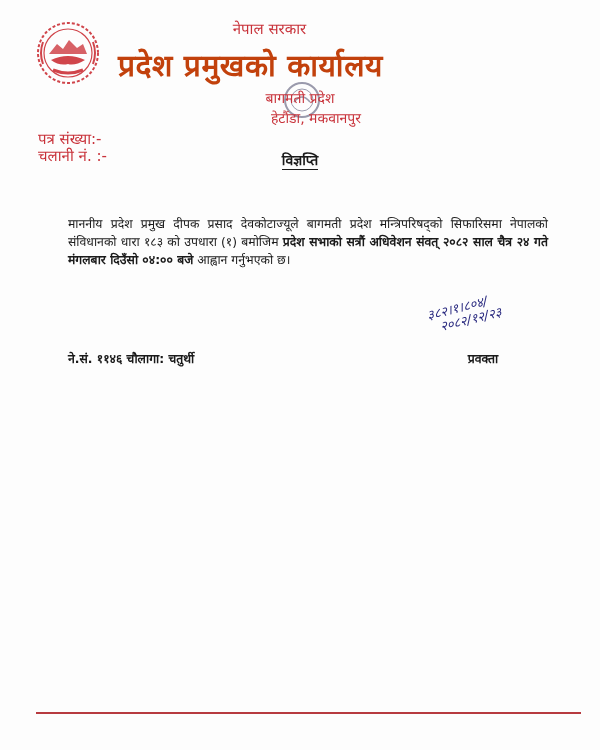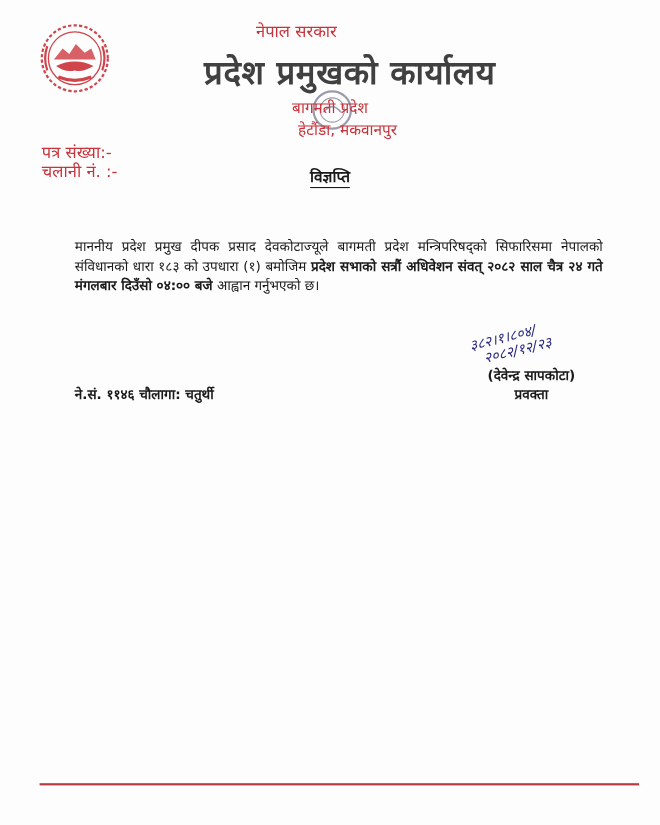--- a/index.html
+++ b/index.html
@@ -35,22 +35,22 @@
       text-align: center;
       color: #c8323a;
       font-size: 15px;
       font-family: "DejaVu Sans", sans-serif;
     }
     .hdr-office {
       position: absolute;
       left: 118px;
       width: 400px;
       top: 44px;
-      text-align: center;
-      color: #404040;
+      text-align: left;
+      color: #c2410c;
       font-size: 30px;
       font-weight: bold;
       font-family: "DejaVu Sans", sans-serif;
       letter-spacing: 0.5px;
     }
     .hdr-province {
       position: absolute;
       left: 0;
       width: 600px;
       top: 88px;
@@ -223,19 +223,18 @@
 
   <div class="body-text"><span>माननीय प्रदेश प्रमुख दीपक प्रसाद देवकोटाज्यूले बागमती प्रदेश मन्त्रिपरिषद्को सिफारिसमा नेपालको संविधानको धारा १८३ को उपधारा (१) बमोजिम </span><b>प्रदेश सभाको सत्रौं अधिवेशन संवत् २०८२ साल चैत्र २४ गते मंगलबार दिउँसो ०४:०० बजे</b><span> आह्वान गर्नुभएको छ।</span></div>
 
   <div class="sig-mark">
     <div>३८२।१।८०४/‌</div>
     <div style="padding-left:10px;">२०८२/१२/२३</div>
   </div>
 
   <div class="date-line ns">ने.सं. ११४६ चौलागा: चतुर्थी</div>
 
-  <div class="signer name">(देवेन्द्र सापकोटा)</div>
   <div class="signer role">प्रवक्ता</div>
 
   <div class="footer-line"></div>
 
 
 </div>
 
 </body></html>

